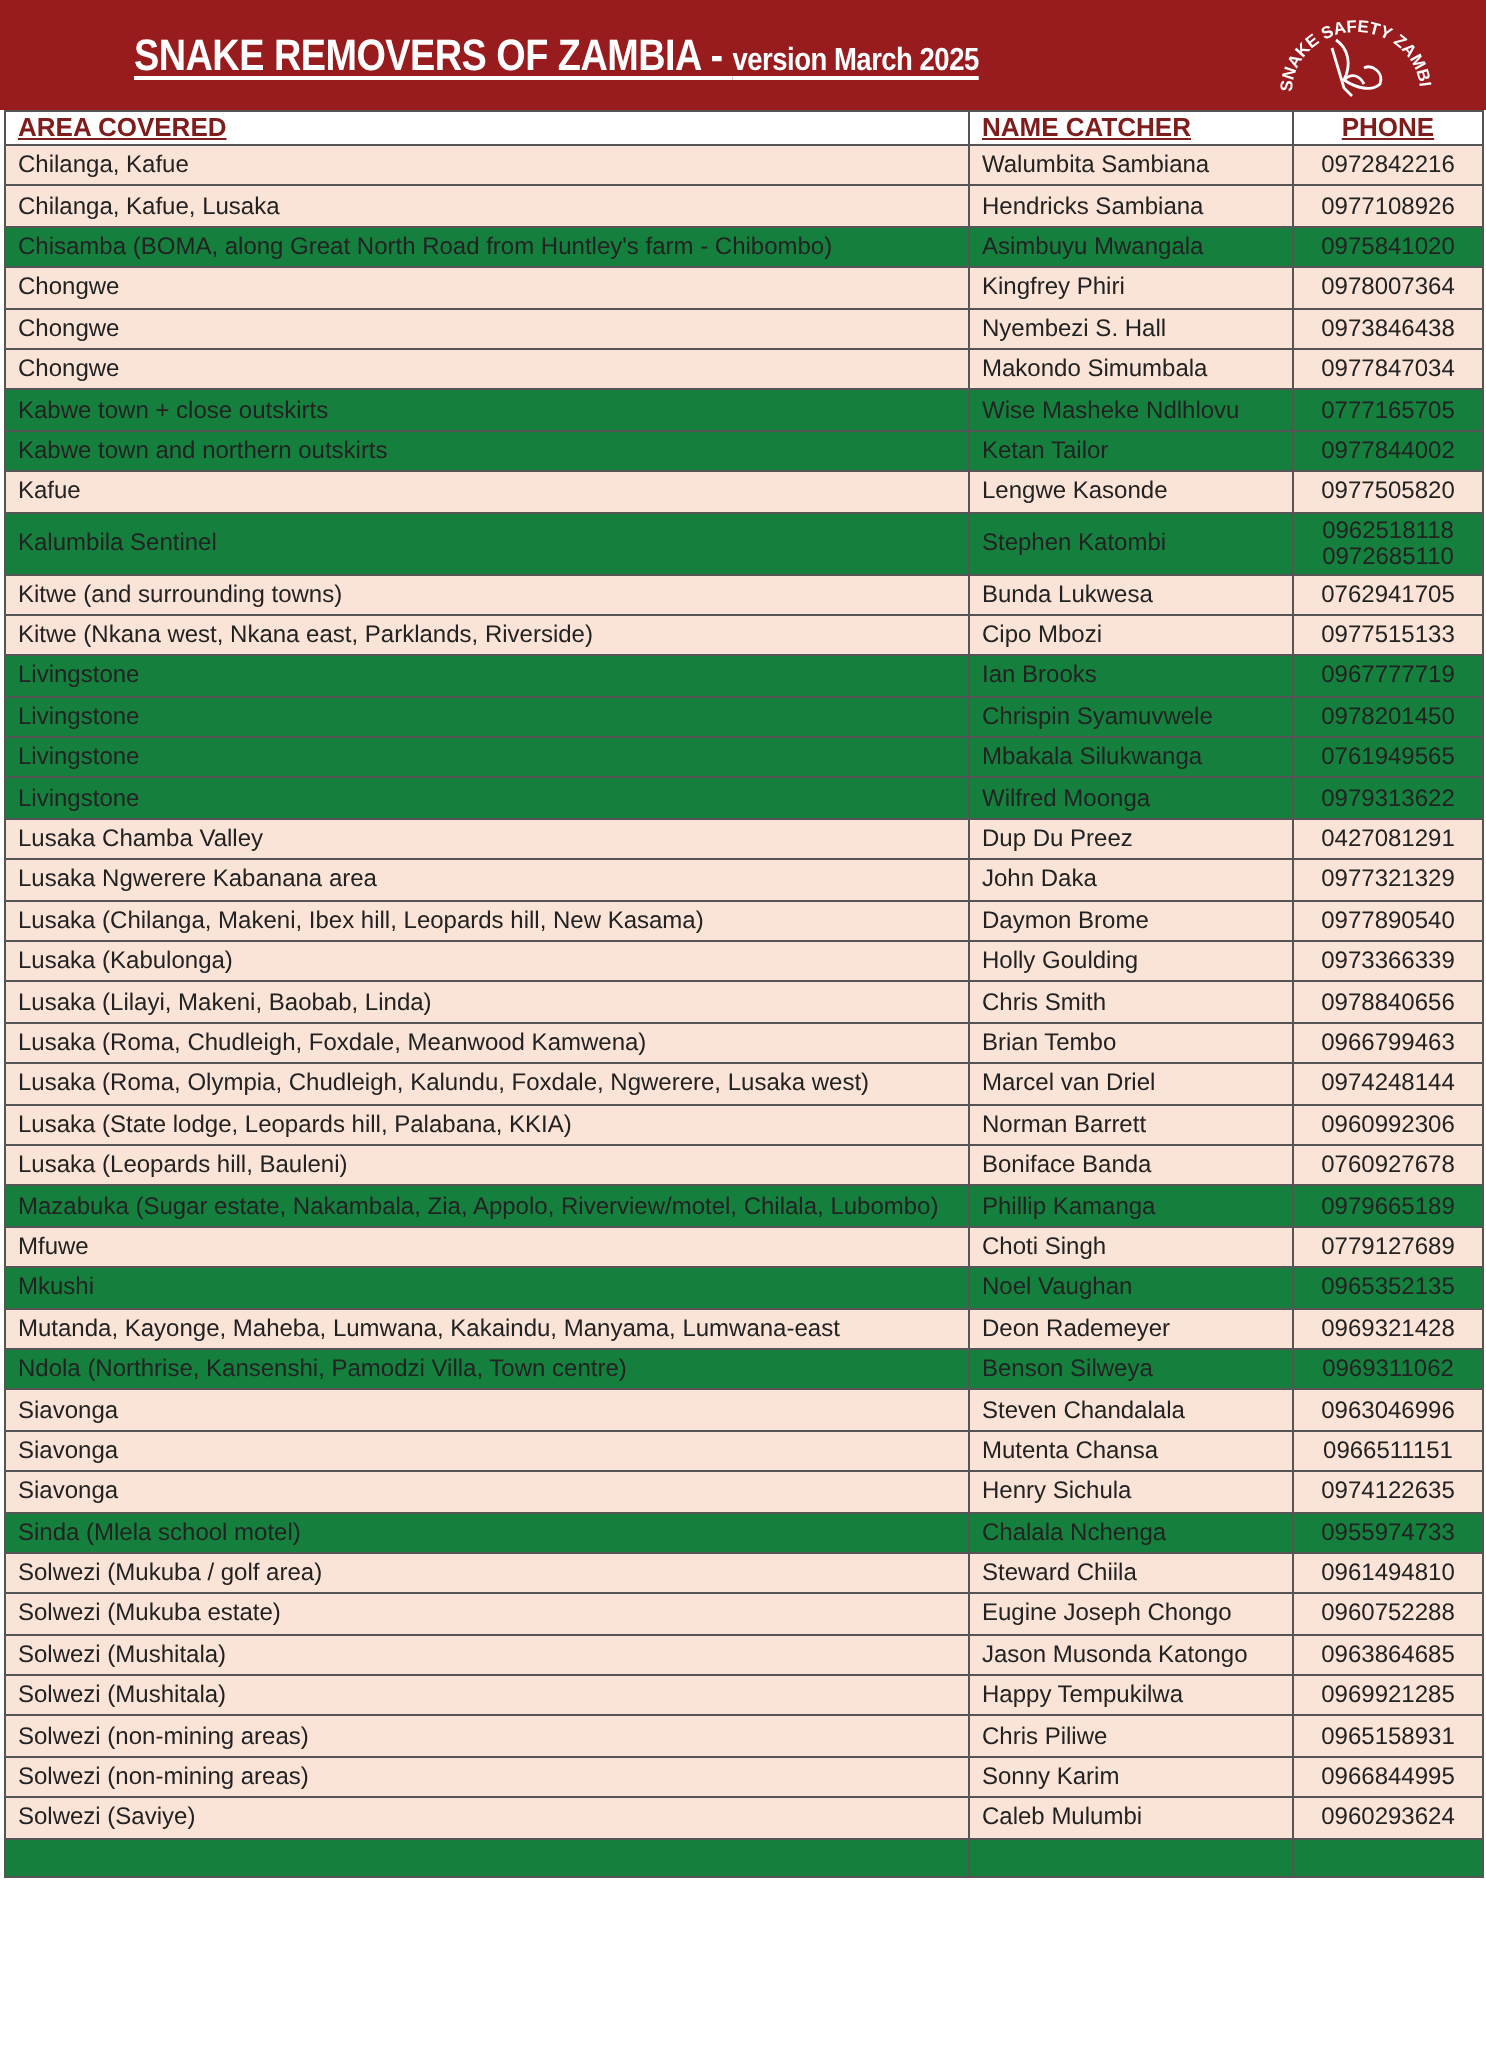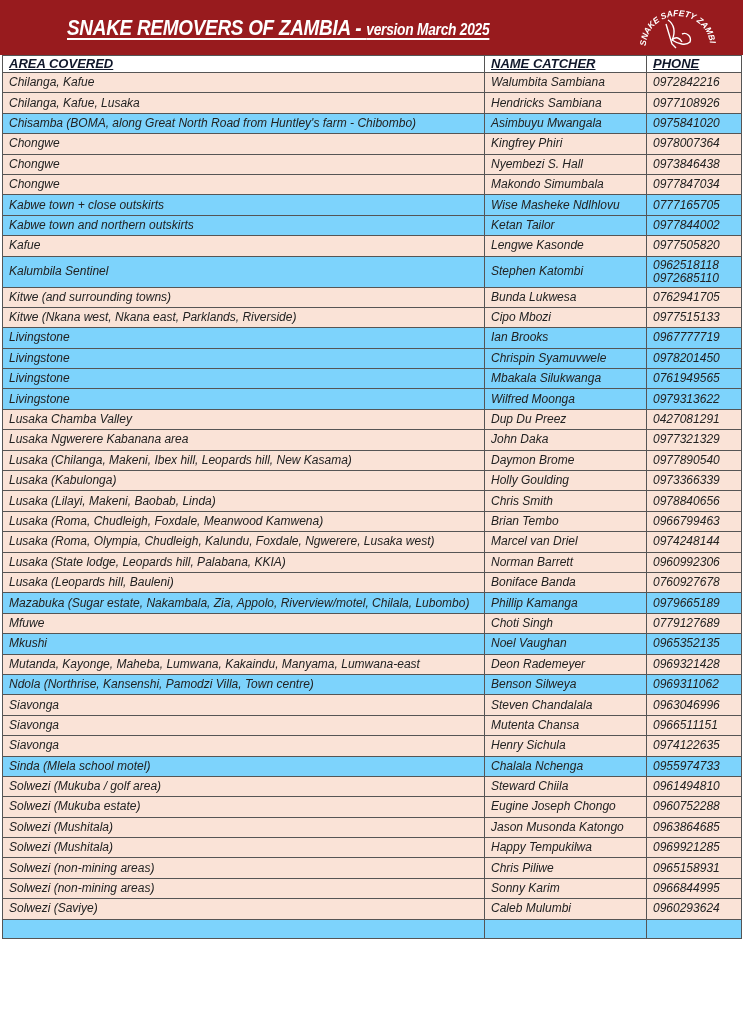--- a/index.html
+++ b/index.html
@@ -1,17 +1,17 @@
 <!DOCTYPE html>
 <html><head>
 <meta charset="utf-8">
 <style>
   html, body { margin: 0; padding: 0; background: #ffffff; }
   body { width: 743px; height: 1023px; overflow: hidden; font-family: "Liberation Sans", sans-serif; }
-  .page { position: relative; width: 743px; height: 1023px; background: #fff; font-style: italic; }
+  .page { position: relative; width: 743px; height: 1023px; background: #fff; }
   .banner {
     position: absolute; left: 0; top: 0; width: 743px; height: 55px;
     background: #981b1e; color: #fff;
   }
   .banner-title {
     position: absolute; left: 67px; top: 15px;
     font-family: "Liberation Sans", sans-serif; font-weight: bold;
     font-size: 22px; letter-spacing: -0.3px; color: #fff;
     text-decoration: underline; text-underline-offset: 3px; text-decoration-thickness: 2px;
     transform: scaleX(0.86); transform-origin: left center; white-space: nowrap;
@@ -21,26 +21,26 @@
     position: absolute; left: 632px; top: 2px; width: 92px; height: 52px;
   }
   table {
     position: absolute; left: 2px; top: 55px; width: 739px;
     border-collapse: collapse; table-layout: fixed;
     font-size: 12px; color: #222;
   }
   col.c1 { width: 482px; } col.c2 { width: 162px; } col.c3 { width: 95px; }
   td, th { border: 1px solid #555; padding: 0 6px; height: 19.4px; line-height: 19px; white-space: nowrap; overflow: hidden; }
   th {
-    font-weight: bold; font-size: 13px; text-align: left; background: #fff; color: #0f172a;
+    font-weight: bold; font-size: 13px; text-align: left; background: #fff; color: #7f1d1d;
     text-decoration: underline; height: 16px; line-height: 16px;
   }
-  th.phone, td.phone { text-align: left; }
+  th.phone, td.phone { text-align: center; }
   tr.peach td { background: #fae3d7; }
-  tr.white td { background: #7dd3fc; }
+  tr.white td { background: #15803d; }
   tr.tall td { height: 30px; line-height: 13px; }
   td.phone .l { display: block; }
   tr.empty td { height: 18px; }
 </style>
 </head>
 <body>
 
 <div class="page">
   <div class="banner">
     <div class="banner-title"><span>SNAKE REMOVERS OF ZAMBIA - </span><span class="ver">version March 2025</span></div>

